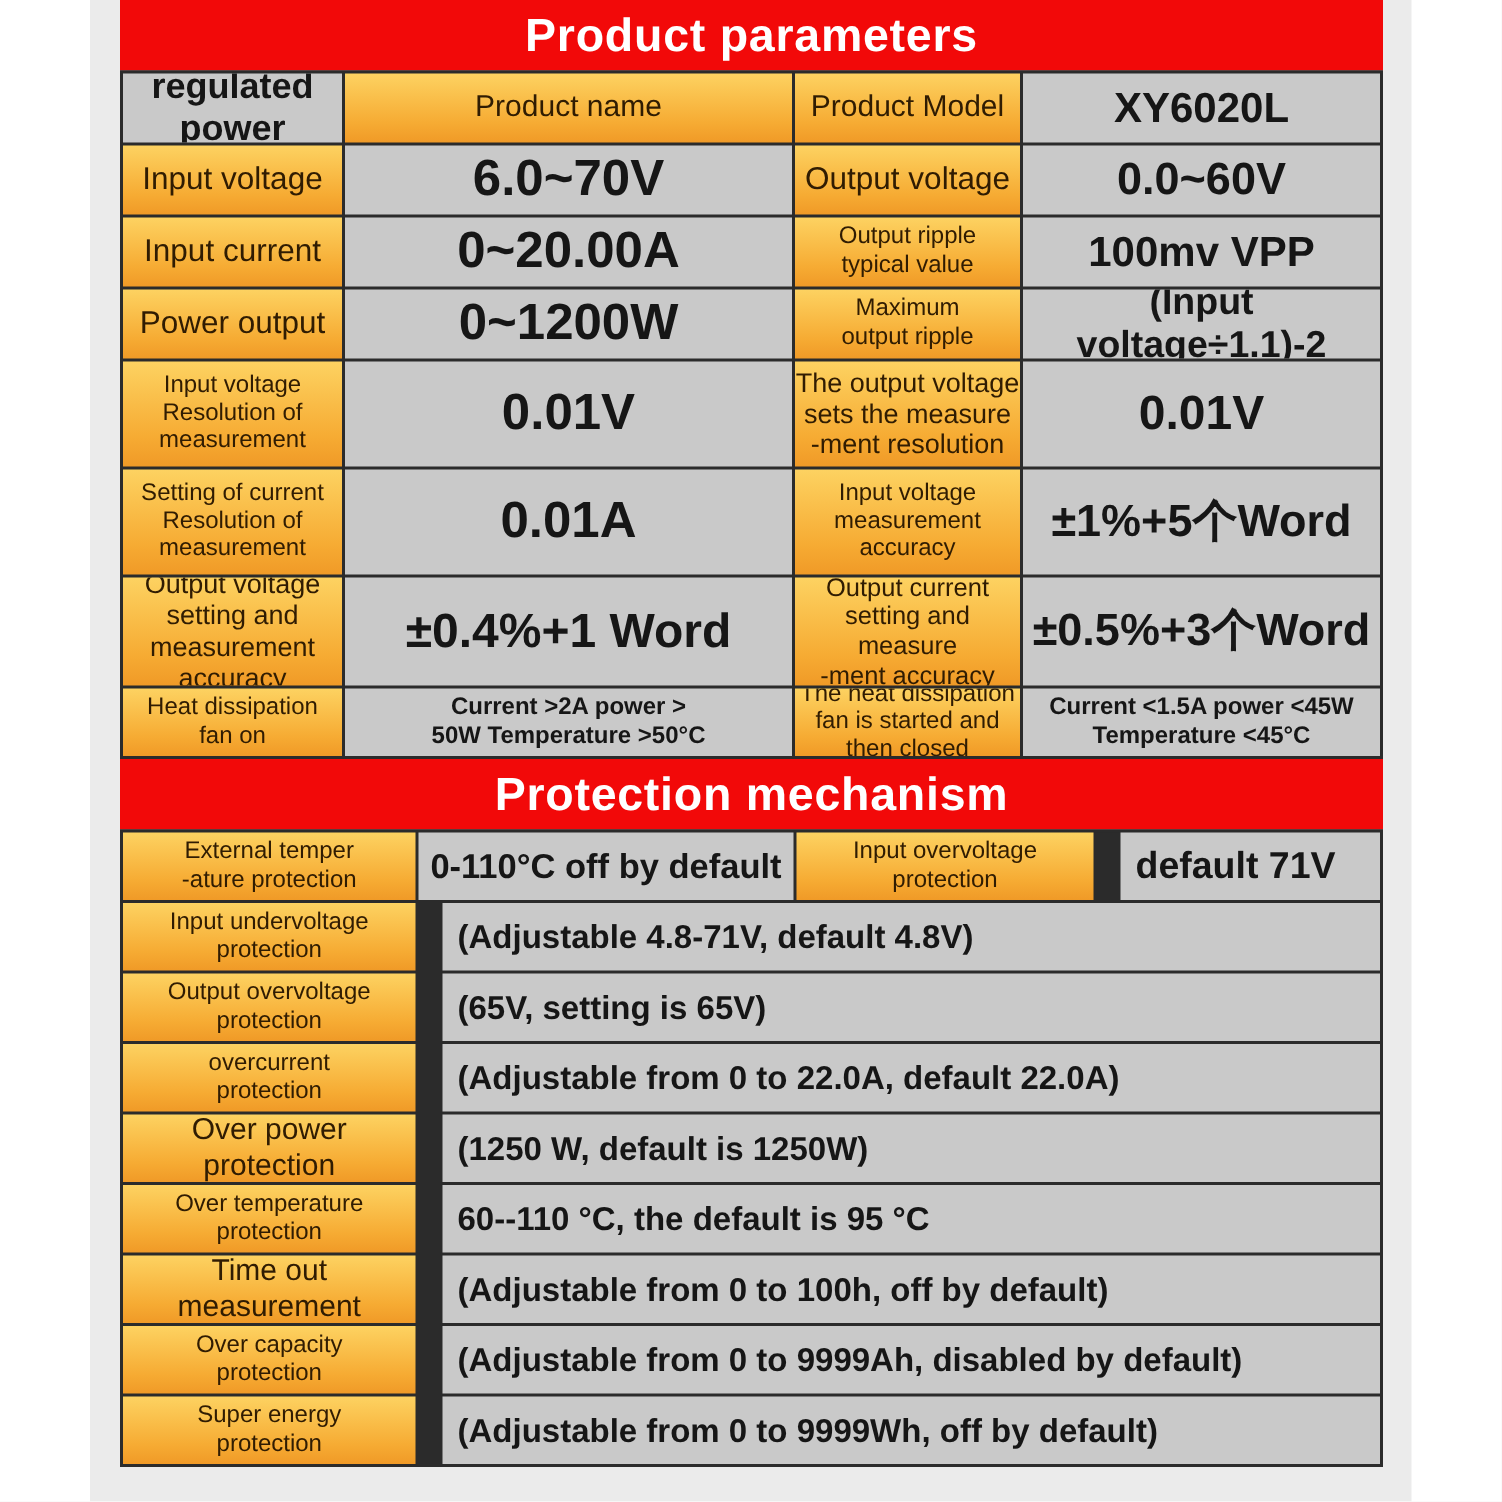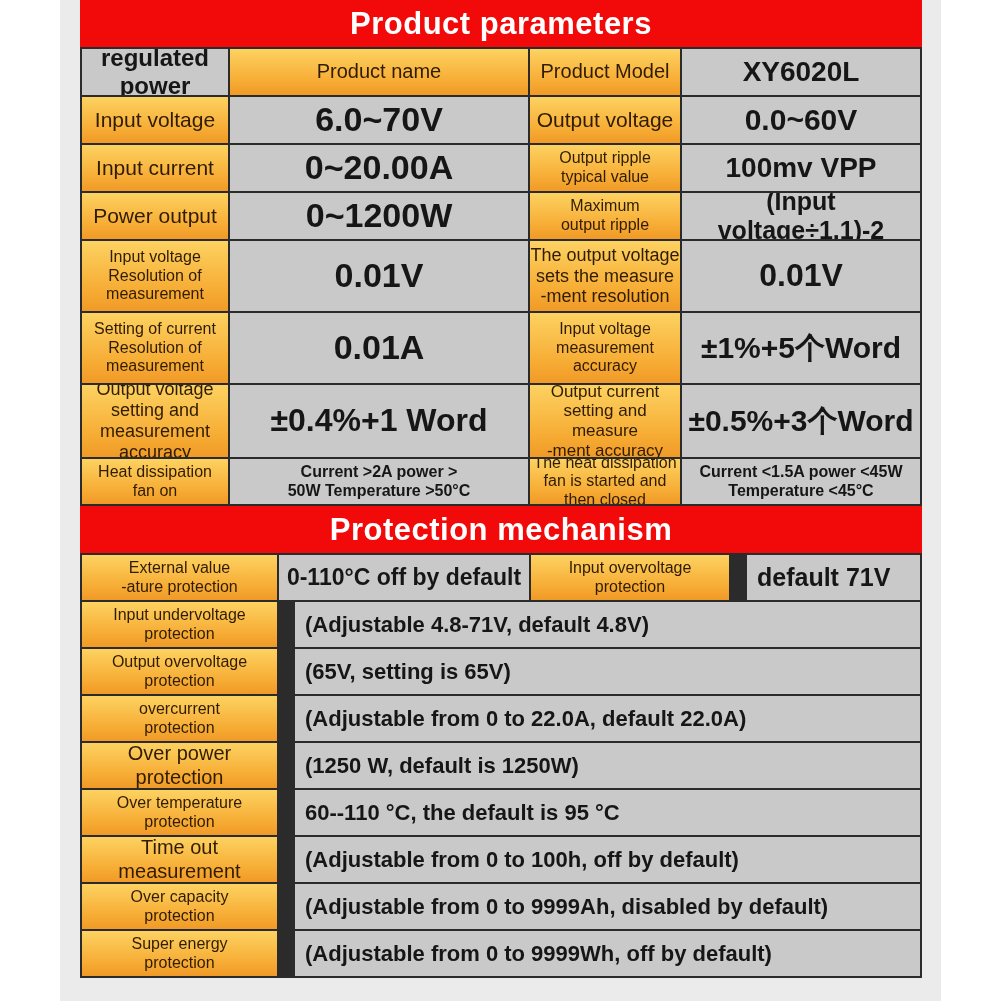--- a/index.html
+++ b/index.html
@@ -99,21 +99,21 @@
       <div class="cell val f19">Current &lt;1.5A power &lt;45W
 Temperature &lt;45°C</div>
     </div>
 
     <div class="redbar">
       <span>Protection mechanism</span>
     </div>
 
     <div class="grid protection">
 
-      <div class="cell lbl f19">External value
+      <div class="cell lbl f19">External temper
 -ature protection</div>
       <div class="cell val f23">0-110°C off by default</div>
       <div class="cell lbl f19">Input overvoltage
 protection</div>
       <div class="cell val left f25">default 71V</div>
 
       <div class="cell lbl f19">Input undervoltage
 protection</div>
       <div class="cell val left f22 span3">(Adjustable 4.8-71V, default 4.8V)</div>
 

